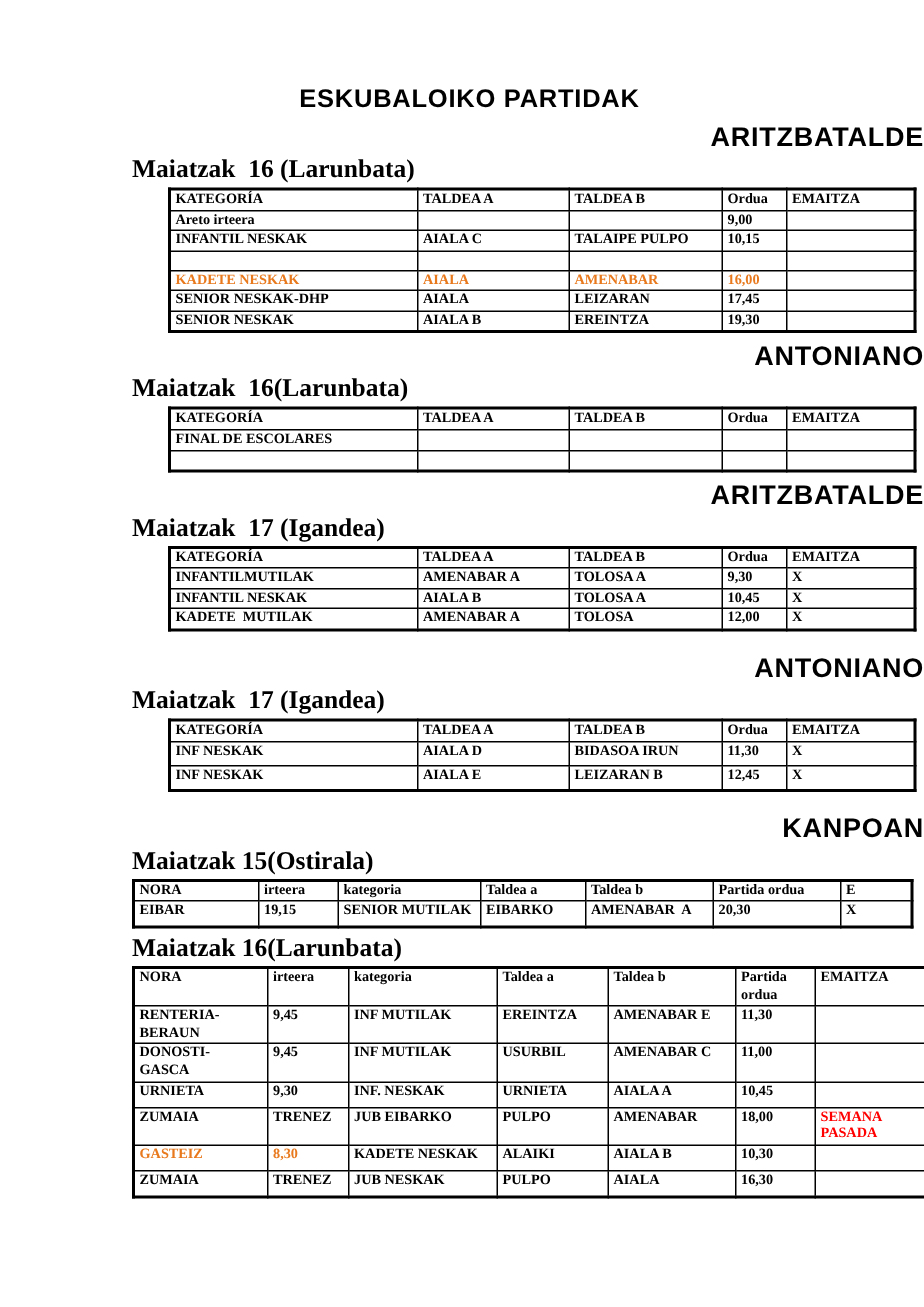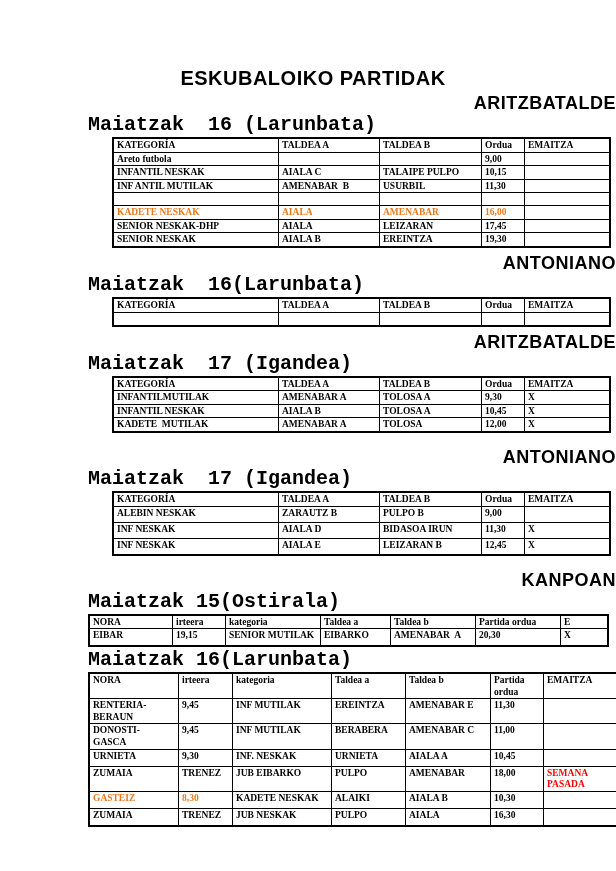--- a/index.html
+++ b/index.html
@@ -6,34 +6,34 @@
   body{
     width:616px;height:871px;
     font-family:"Liberation Serif",serif;
     color:#000;
     box-sizing:border-box;
     padding-top:56px;
     overflow:hidden;
   }
   .title{
     font-family:"Liberation Sans",sans-serif;
-    font-weight:bold;font-size:20px;line-height:20px;
+    font-weight:bold;font-size:17px;line-height:20px;
     text-align:center;letter-spacing:.5px;
-    margin:12px 0 0 10px;white-space:pre-wrap;
+    margin:0 0 0 10px;white-space:pre-wrap;
   }
   .venue{
     font-family:"Liberation Sans",sans-serif;
     font-weight:bold;font-size:18px;line-height:18px;
     text-align:right;letter-spacing:.5px;
     margin:6px 0 0 10px;white-space:pre-wrap;
   }
   .venue.gap-lg{margin-top:15px;}
   .dateh{
-    font-family:Liberation Mono, monospace;
-    font-weight:bold;font-size:20px;line-height:22px;
+    font-family:Liberation Serif, serif;
+    font-weight:bold;font-size:17px;line-height:22px;
     margin:2px 0 1px 88px;white-space:pre-wrap;
   }
   table.tbl{
     border-collapse:collapse;table-layout:fixed;
     border:2px solid #000;
   }
   table.ta{margin-left:112px;width:461px;}
   table.tb5{margin-left:88px;width:469px;}
   table.tb6{margin-left:88px;width:488px;}
   .tbl th,.tbl td{
@@ -81,38 +81,31 @@
       <tr>
         <th>KATEGORÍA</th>
         <th>TALDEA A</th>
         <th>TALDEA B</th>
         <th>Ordua</th>
         <th>EMAITZA</th>
       </tr>
     </thead>
     <tbody>
       <tr>
-        <td>Areto futbola</td>
+        <td>Areto irteera</td>
         <td></td>
         <td></td>
         <td>9,00</td>
         <td></td>
       </tr>
       <tr>
         <td>INFANTIL NESKAK</td>
         <td>AIALA C</td>
         <td>TALAIPE PULPO</td>
         <td>10,15</td>
-        <td></td>
-      </tr>
-      <tr>
-        <td>INF ANTIL MUTILAK</td>
-        <td>AMENABAR  B</td>
-        <td>USURBIL</td>
-        <td>11,30</td>
         <td></td>
       </tr>
       <tr>
         <td></td>
         <td></td>
         <td></td>
         <td></td>
         <td></td>
       </tr>
       <tr class="c-orange">
@@ -146,20 +139,27 @@
       <tr>
         <th>KATEGORÍA</th>
         <th>TALDEA A</th>
         <th>TALDEA B</th>
         <th>Ordua</th>
         <th>EMAITZA</th>
       </tr>
     </thead>
     <tbody>
       <tr>
+        <td>FINAL DE ESCOLARES</td>
+        <td></td>
+        <td></td>
+        <td></td>
+        <td></td>
+      </tr>
+      <tr>
         <td></td>
         <td></td>
         <td></td>
         <td></td>
         <td></td>
       </tr>
     </tbody>
   </table>
 
 <div class="venue">ARITZBATALDE</div>
@@ -205,27 +205,20 @@
     <thead>
       <tr>
         <th>KATEGORÍA</th>
         <th>TALDEA A</th>
         <th>TALDEA B</th>
         <th>Ordua</th>
         <th>EMAITZA</th>
       </tr>
     </thead>
     <tbody>
-      <tr>
-        <td>ALEBIN NESKAK</td>
-        <td>ZARAUTZ B</td>
-        <td>PULPO B</td>
-        <td>9,00</td>
-        <td></td>
-      </tr>
       <tr>
         <td>INF NESKAK</td>
         <td>AIALA D</td>
         <td>BIDASOA IRUN</td>
         <td>11,30</td>
         <td class="big-x">X</td>
       </tr>
       <tr>
         <td>INF NESKAK</td>
         <td>AIALA E</td>
@@ -285,21 +278,21 @@
         <td>EREINTZA</td>
         <td>AMENABAR E</td>
         <td>11,30</td>
         <td></td>
       </tr>
       <tr>
         <td>DONOSTI-
 GASCA</td>
         <td>9,45</td>
         <td>INF MUTILAK</td>
-        <td>BERABERA</td>
+        <td>USURBIL</td>
         <td>AMENABAR C</td>
         <td>11,00</td>
         <td></td>
       </tr>
       <tr>
         <td>URNIETA</td>
         <td>9,30</td>
         <td>INF. NESKAK</td>
         <td>URNIETA</td>
         <td>AIALA A</td>

